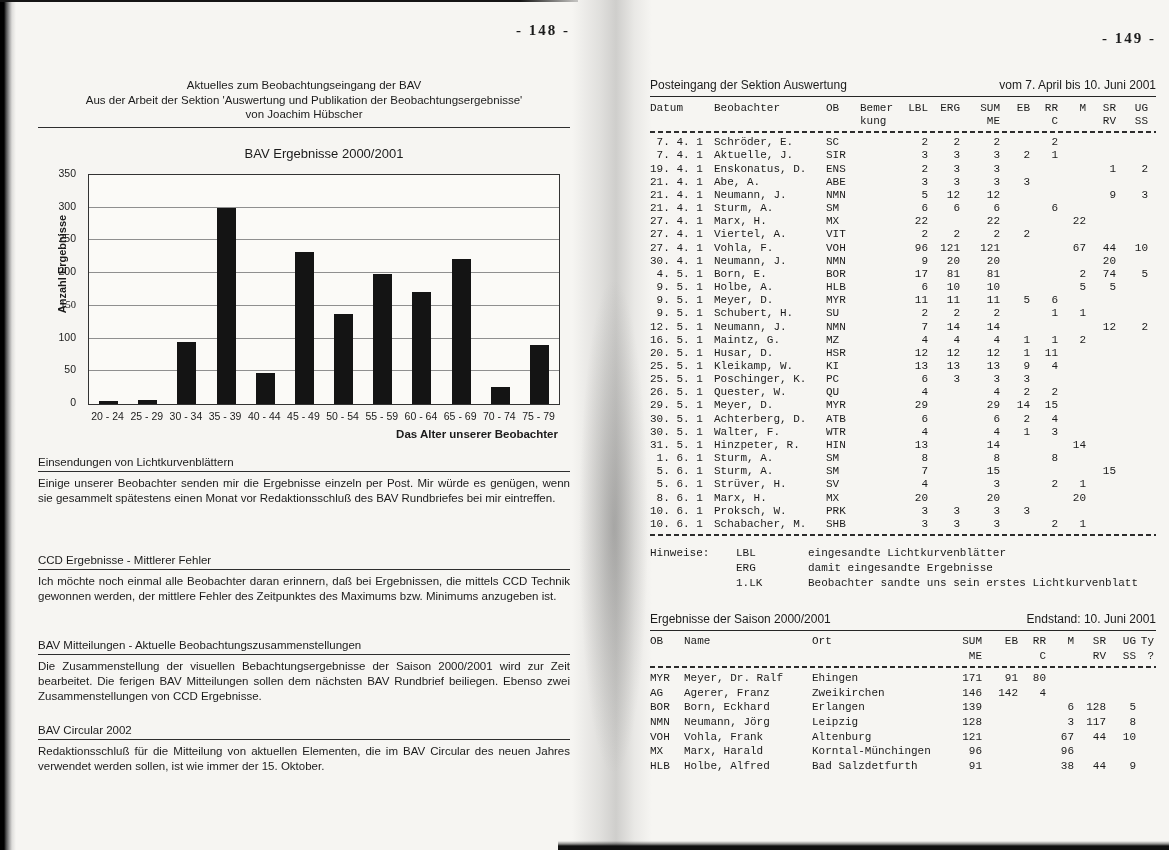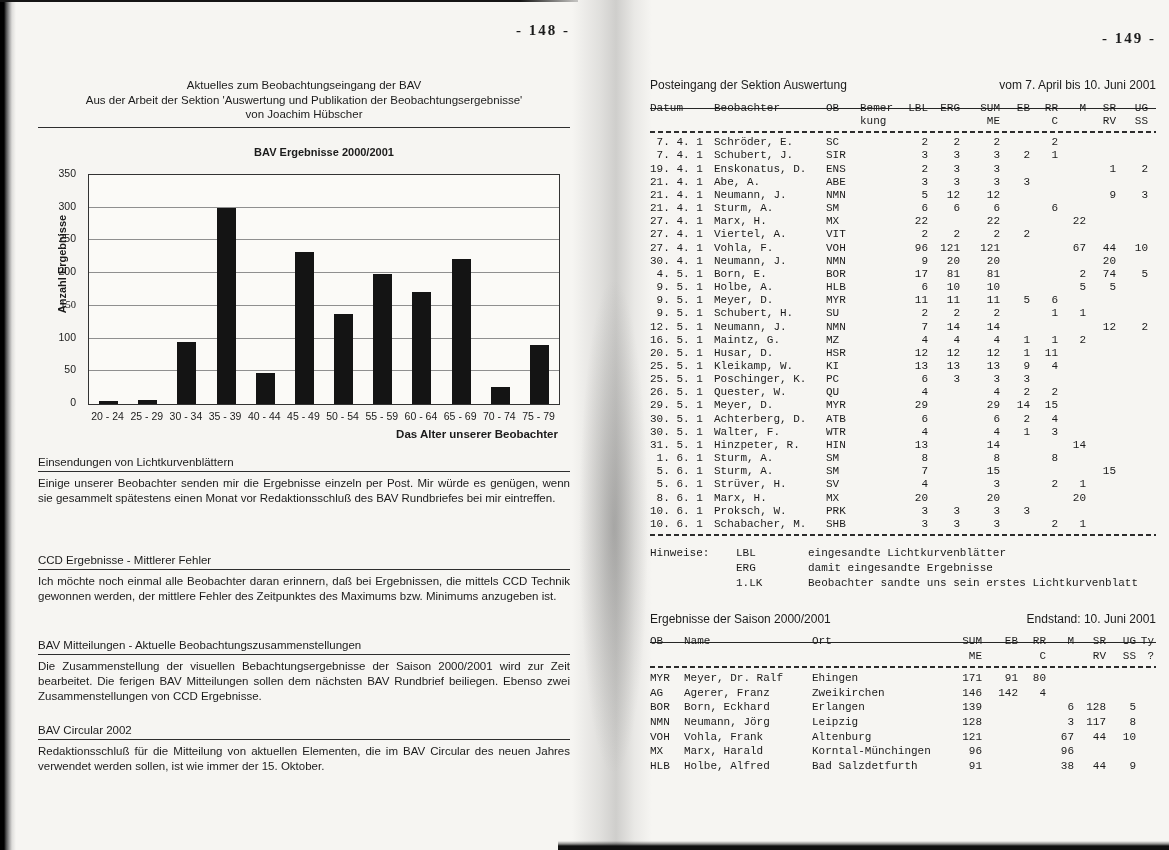--- a/index.html
+++ b/index.html
@@ -24,39 +24,39 @@
   #right-page{left:650px;width:506px}
   .pagenum{position:absolute;left:0;width:100%;text-align:right;
     font-family:"Liberation Serif",serif;font-size:15px;font-weight:bold;letter-spacing:2px}
   #lp-num{top:22px}
   #rp-num{top:30px}
   
   #lp-header{position:absolute;top:78px;left:0;width:100%;text-align:center;font-size:11.5px;line-height:14.5px}
   #lp-rule{position:absolute;top:127px;left:0;width:100%;border-bottom:1.5px solid #2e2e2e}
   
   #chart{position:absolute;top:140px;left:0;width:532px;height:312px}
-  #chart-title{position:absolute;top:6px;left:50px;width:472px;text-align:center;font-size:11px;font-weight:bold}
+  #chart-title{position:absolute;top:6px;left:50px;width:472px;text-align:center;font-size:13px;font-weight:normal}
   #plot{position:absolute;left:50px;top:34px;width:470px;height:229px;border:1.3px solid #333;background:#fbfaf7}
   .gridline{position:absolute;left:0;right:0;height:1px;background:#8f8f8f}
   .bar{position:absolute;bottom:0;background:#141414}
   #yticks{position:absolute;left:0px;top:34px;width:44px;height:229px;font-size:10.5px}
   #yticks span{position:absolute;right:6px;text-align:right}
   #ylab{position:absolute;left:-56px;top:118px;width:160px;text-align:center;font-size:11px;font-weight:bold;
     transform:rotate(-90deg);transform-origin:center}
   #xcats{position:absolute;left:50px;top:270px;width:470px;display:flex;font-size:10.5px}
   #xcats span{flex:1;text-align:center;white-space:nowrap}
   #xtitle{position:absolute;left:50px;top:288px;width:470px;text-align:right;font-size:11.5px;font-weight:bold}
   
   .section{position:absolute;left:0;width:100%}
   .sec-head{font-size:11.5px;border-bottom:1.3px solid #2e2e2e;padding-bottom:3px;margin-bottom:4px}
   .sec-body{font-size:11.5px;line-height:14.8px;text-align:justify}
   #sec-0{top:456px}#sec-1{top:554px}#sec-2{top:639px}#sec-3{top:724px}
   
   .sechead-row{position:absolute;left:0;width:100%;display:flex;justify-content:space-between;
-    font-size:12px;border-bottom:1.8px solid #262626;padding-bottom:16px}
+    font-size:12px;border-bottom:1.8px solid #262626;padding-bottom:4px}
   #post-head{top:78px}
   #erg-head{top:612px}
   #t1{position:absolute;top:102px;left:0;width:100%}
   .t1row{display:grid;grid-template-columns:64px 112px 34px 42px 26px 32px 40px 30px 28px 28px 30px 32px;
     font:11px/13.15px "Liberation Mono",monospace;white-space:pre}
   .t1row span:nth-child(n+5){text-align:right}
   .t2row{display:grid;grid-template-columns:34px 128px 134px 36px 36px 28px 28px 32px 30px 18px;
     font:11px/14.6px "Liberation Mono",monospace;white-space:pre}
   .t2row span:nth-child(n+4){text-align:right}
   .dashes{height:2px;background:repeating-linear-gradient(to right,#2c2c2c 0 5px,transparent 5px 8px);margin:3px 0}
@@ -160,21 +160,21 @@
   </div>
 
   <div id="t1">
     <div id="t1-head">
         <div class="t1row hdr"><span>Datum</span><span>Beobachter</span><span>OB</span><span>Bemer</span><span>LBL</span><span>ERG</span><span>SUM</span><span>EB</span><span>RR</span><span>M</span><span>SR</span><span>UG</span></div>
         <div class="t1row hdr"><span></span><span></span><span></span><span>kung</span><span></span><span></span><span>ME</span><span></span><span>C</span><span></span><span>RV</span><span>SS</span></div>
       </div>
     <div class="dashes"></div>
     <div id="t1-body">
         <div class="t1row"><span> 7. 4. 1</span><span>Schröder, E.</span><span>SC</span><span></span><span>2</span><span>2</span><span>2</span><span></span><span>2</span><span></span><span></span><span></span></div>
-        <div class="t1row"><span> 7. 4. 1</span><span>Schubert, J.</span><span>SIR</span><span></span><span>3</span><span>3</span><span>3</span><span>2</span><span>1</span><span></span><span></span><span></span></div>
+        <div class="t1row"><span> 7. 4. 1</span><span>Aktuelle, J.</span><span>SIR</span><span></span><span>3</span><span>3</span><span>3</span><span>2</span><span>1</span><span></span><span></span><span></span></div>
         <div class="t1row"><span>19. 4. 1</span><span>Enskonatus, D.</span><span>ENS</span><span></span><span>2</span><span>3</span><span>3</span><span></span><span></span><span></span><span>1</span><span>2</span></div>
         <div class="t1row"><span>21. 4. 1</span><span>Abe, A.</span><span>ABE</span><span></span><span>3</span><span>3</span><span>3</span><span>3</span><span></span><span></span><span></span><span></span></div>
         <div class="t1row"><span>21. 4. 1</span><span>Neumann, J.</span><span>NMN</span><span></span><span>5</span><span>12</span><span>12</span><span></span><span></span><span></span><span>9</span><span>3</span></div>
         <div class="t1row"><span>21. 4. 1</span><span>Sturm, A.</span><span>SM</span><span></span><span>6</span><span>6</span><span>6</span><span></span><span>6</span><span></span><span></span><span></span></div>
         <div class="t1row"><span>27. 4. 1</span><span>Marx, H.</span><span>MX</span><span></span><span>22</span><span></span><span>22</span><span></span><span></span><span>22</span><span></span><span></span></div>
         <div class="t1row"><span>27. 4. 1</span><span>Viertel, A.</span><span>VIT</span><span></span><span>2</span><span>2</span><span>2</span><span>2</span><span></span><span></span><span></span><span></span></div>
         <div class="t1row"><span>27. 4. 1</span><span>Vohla, F.</span><span>VOH</span><span></span><span>96</span><span>121</span><span>121</span><span></span><span></span><span>67</span><span>44</span><span>10</span></div>
         <div class="t1row"><span>30. 4. 1</span><span>Neumann, J.</span><span>NMN</span><span></span><span>9</span><span>20</span><span>20</span><span></span><span></span><span></span><span>20</span><span></span></div>
         <div class="t1row"><span> 4. 5. 1</span><span>Born, E.</span><span>BOR</span><span></span><span>17</span><span>81</span><span>81</span><span></span><span></span><span>2</span><span>74</span><span>5</span></div>
         <div class="t1row"><span> 9. 5. 1</span><span>Holbe, A.</span><span>HLB</span><span></span><span>6</span><span>10</span><span>10</span><span></span><span></span><span>5</span><span>5</span><span></span></div>

